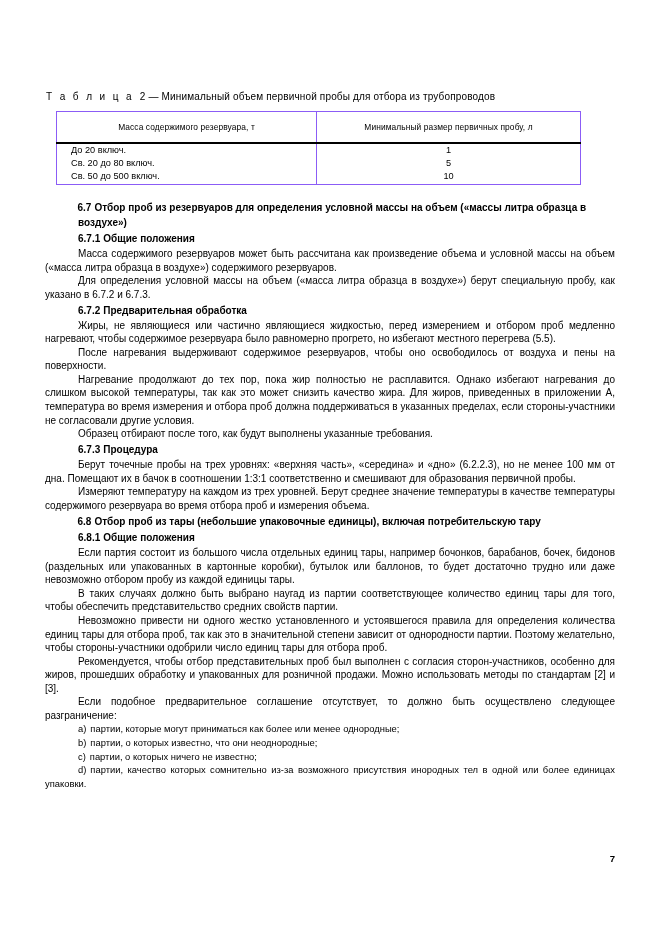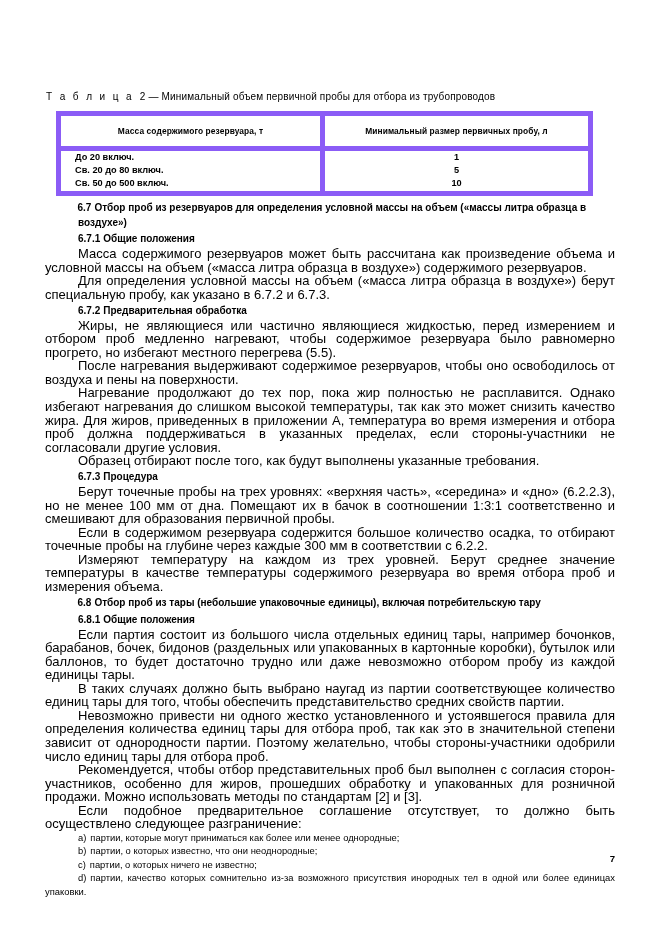--- a/index.html
+++ b/index.html
@@ -52,23 +52,23 @@
 
   .data-table {
     position: absolute;
     top: 111px;
     left: 56px;
     width: 522px;
     border-collapse: collapse;
     table-layout: fixed;
   }
   .data-table td, .data-table th {
-    border: 5px solid #8b5cf6;
-    padding: 0;
-    font-weight: bold;
+    border: 1px solid #8b5cf6;
+    padding: 0;
+    font-weight: normal;
   }
   .data-table thead th {
     border-bottom: 2px solid #000;
     height: 30px;
     vertical-align: middle;
     text-align: center;
     font-size: 8.4px;
     letter-spacing: 0.1px;
   }
   .data-table .col-a { width: 259px; }
@@ -115,21 +115,21 @@
     padding-left: 33px;
     margin-top: 1.5px;
     margin-bottom: 1px;
   }
   .h2 .num, .h3 .num {
     margin-right: 3px;
   }
 
   p.para {
     margin: 0;
-    font-size: 13px;
+    font-size: 10px;
     line-height: 13.55px;
     text-align: justify;
     text-indent: 33px;
     hyphens: manual;
   }
 
   ol.alpha {
     list-style: none;
     margin: 0;
     padding: 0;
@@ -198,21 +198,20 @@
     <p class="para">Для определения условной массы на объем («масса литра образца в воздухе») берут специальную пробу, как указано в 6.7.2 и 6.7.3.</p>
 
     <div class="h3"><span class="num">6.7.2</span><span>Предварительная обработка</span></div>
     <p class="para">Жиры, не являющиеся или частично являющиеся жидкостью, перед измерением и отбором проб медленно нагревают, чтобы содержимое резервуара было равномерно прогрето, но избегают местного перегрева (5.5).</p>
     <p class="para">После нагревания выдерживают содержимое резервуаров, чтобы оно освободилось от воздуха и пены на поверхности.</p>
     <p class="para">Нагревание продолжают до тех пор, пока жир полностью не расплавится. Однако избегают нагревания до слишком высокой температуры, так как это может снизить качество жира. Для жиров, приведенных в приложении А, температура во время измерения и отбора проб должна поддерживаться в указанных пределах, если стороны-участники не согласовали другие условия.</p>
     <p class="para">Образец отбирают после того, как будут выполнены указанные требования.</p>
 
     <div class="h3"><span class="num">6.7.3</span><span>Процедура</span></div>
     <p class="para">Берут точечные пробы на трех уровнях: «верхняя часть», «середина» и «дно» (6.2.2.3), но не менее 100 мм от дна. Помещают их в бачок в соотношении 1:3:1 соответственно и смешивают для образования первичной пробы.</p>
-    <p class="para">Если в содержимом резервуара содержится большое количество осадка, то отбирают точечные пробы на глубине через каждые 300 мм в соответствии с 6.2.2.</p>
     <p class="para">Измеряют температуру на каждом из трех уровней. Берут среднее значение температуры в качестве температуры содержимого резервуара во время отбора проб и измерения объема.</p>
 
     <div class="h2"><span class="num">6.8</span><span>Отбор проб из тары (небольшие упаковочные единицы), включая потребительскую тару</span></div>
 
     <div class="h3"><span class="num">6.8.1</span><span>Общие положения</span></div>
     <p class="para">Если партия состоит из большого числа отдельных единиц тары, например бочонков, барабанов, бочек, бидонов (раздельных или упакованных в картонные коробки), бутылок или баллонов, то будет достаточно трудно или даже невозможно отбором пробу из каждой единицы тары.</p>
     <p class="para">В таких случаях должно быть выбрано наугад из партии соответствующее количество единиц тары для того, чтобы обеспечить представительство средних свойств партии.</p>
     <p class="para">Невозможно привести ни одного жестко установленного и устоявшегося правила для определения количества единиц тары для отбора проб, так как это в значительной степени зависит от однородности партии. Поэтому желательно, чтобы стороны-участники одобрили число единиц тары для отбора проб.</p>
     <p class="para">Рекомендуется, чтобы отбор представительных проб был выполнен с согласия сторон-участников, особенно для жиров, прошедших обработку и упакованных для розничной продажи. Можно использовать методы по стандартам [2] и [3].</p>
     <p class="para">Если подобное предварительное соглашение отсутствует, то должно быть осуществлено следующее разграничение:</p>

